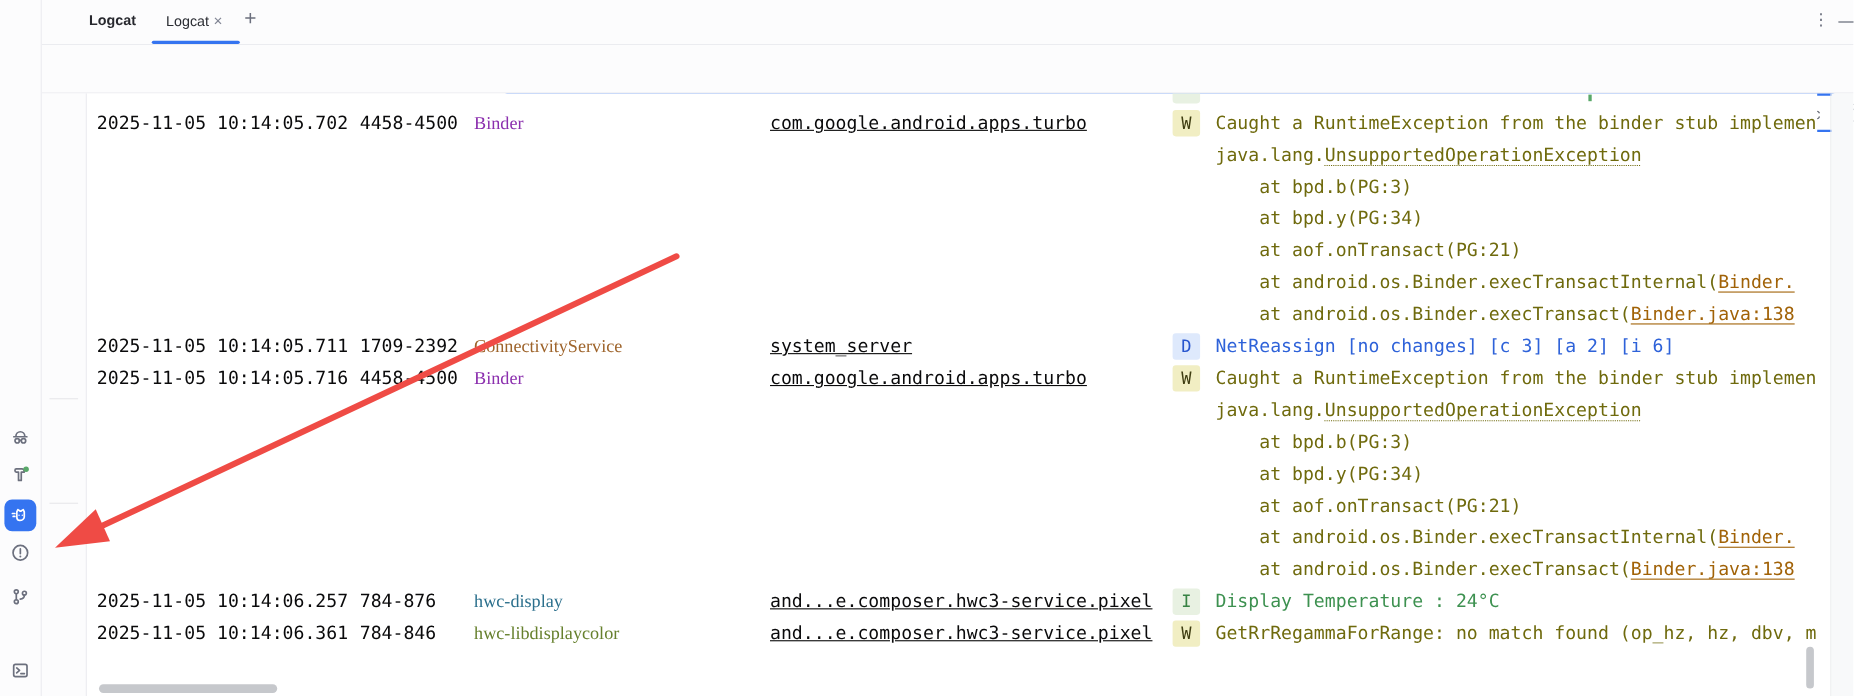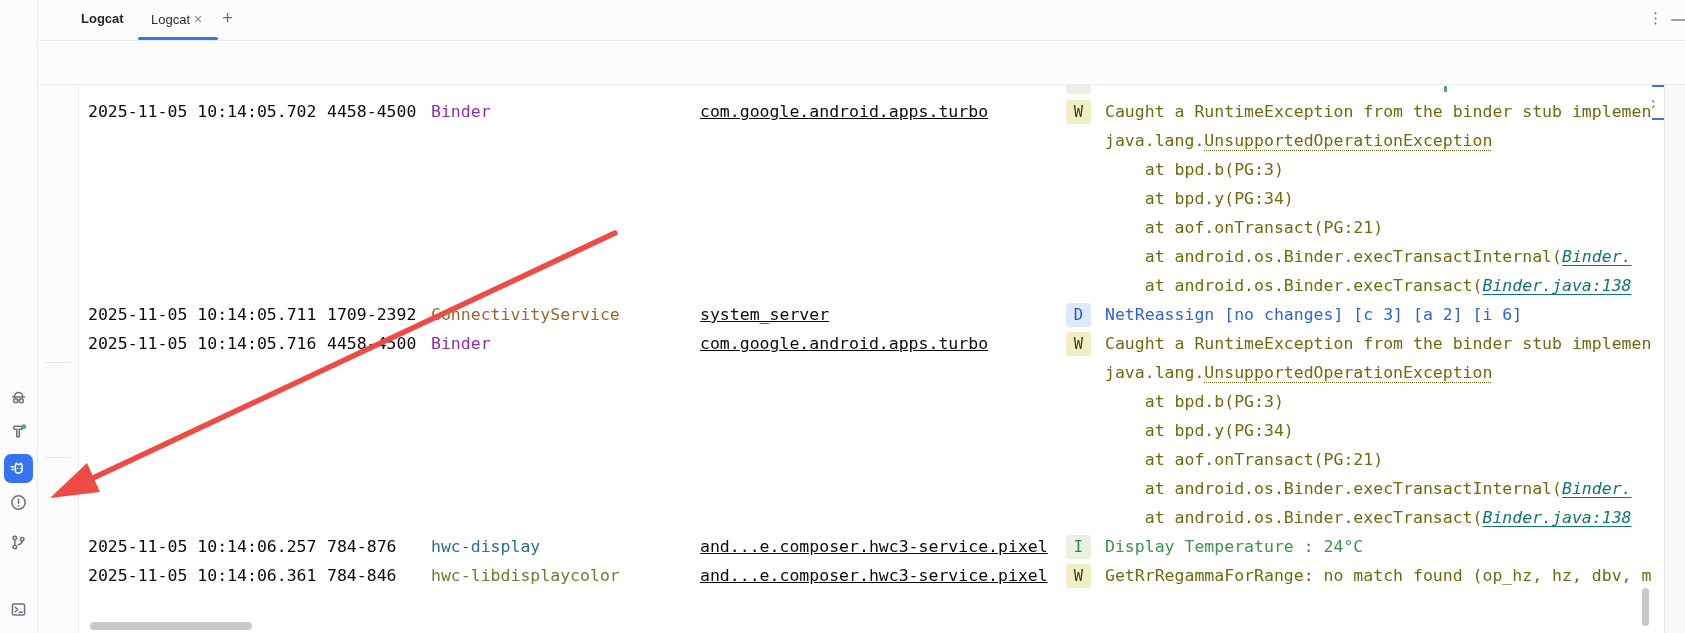--- a/index.html
+++ b/index.html
@@ -59,28 +59,28 @@
   .stripe-btn.active{background:#3574F0;color:#ffffff;}
 
   
   #log-viewport{position:absolute;left:79px;top:85px;width:1573px;height:548px;overflow:hidden;
     background:#fff;font-family:"DejaVu Sans Mono","Liberation Mono",monospace;
     font-size:16.5px;line-height:29px;}
   #log-lines{position:absolute;top:-17px;left:9px;right:0;}
   .log-row{height:29px;white-space:pre;display:flex;align-items:flex-start;}
   .c-time{width:239px;flex:0 0 auto;color:#0A0A0B;}
   .c-pid{width:104px;flex:0 0 auto;color:#0A0A0B;}
-  .c-tag{width:269px;flex:0 0 auto;}
+  .c-tag{width:269px;flex:0 0 auto;font-family:Liberation Serif, serif;}
   .c-pkg{width:366px;flex:0 0 auto;color:#0A0A0B;text-decoration:underline;}
   .c-badge{width:39px;flex:0 0 auto;}
   .badge{display:inline-block;width:25px;height:24px;margin-top:2px;border-radius:3px;
     text-align:center;line-height:24px;font-size:15.5px;}
   .c-msg{flex:1 1 auto;overflow:hidden;}
   .c-msg.cont{margin-left:1017px;}
-  .seg-link{color:#0f766e;text-decoration:underline;text-underline-offset:3px;font-style:italic;}
+  .seg-link{color:#a16207;text-decoration:underline;text-underline-offset:3px;}
   .seg-dotted{text-decoration:underline dotted;text-underline-offset:4px;text-decoration-thickness:1px;}
 
   
   #h-scrollbar{position:absolute;left:90px;top:622px;width:162px;height:8px;border-radius:4px;background:#C6C8CC;}
   #v-scrollbar{position:absolute;left:1642px;top:588px;width:7px;height:38px;border-radius:4px;background:#C6C8CC;}
   #green-tick{position:absolute;left:1444px;top:86px;width:3px;height:6px;background:#59A869;}
 
   #arrow-overlay{position:absolute;left:0;top:0;width:1685px;height:633px;pointer-events:none;z-index:9;}
   svg.ic{display:block;}
 </style>

